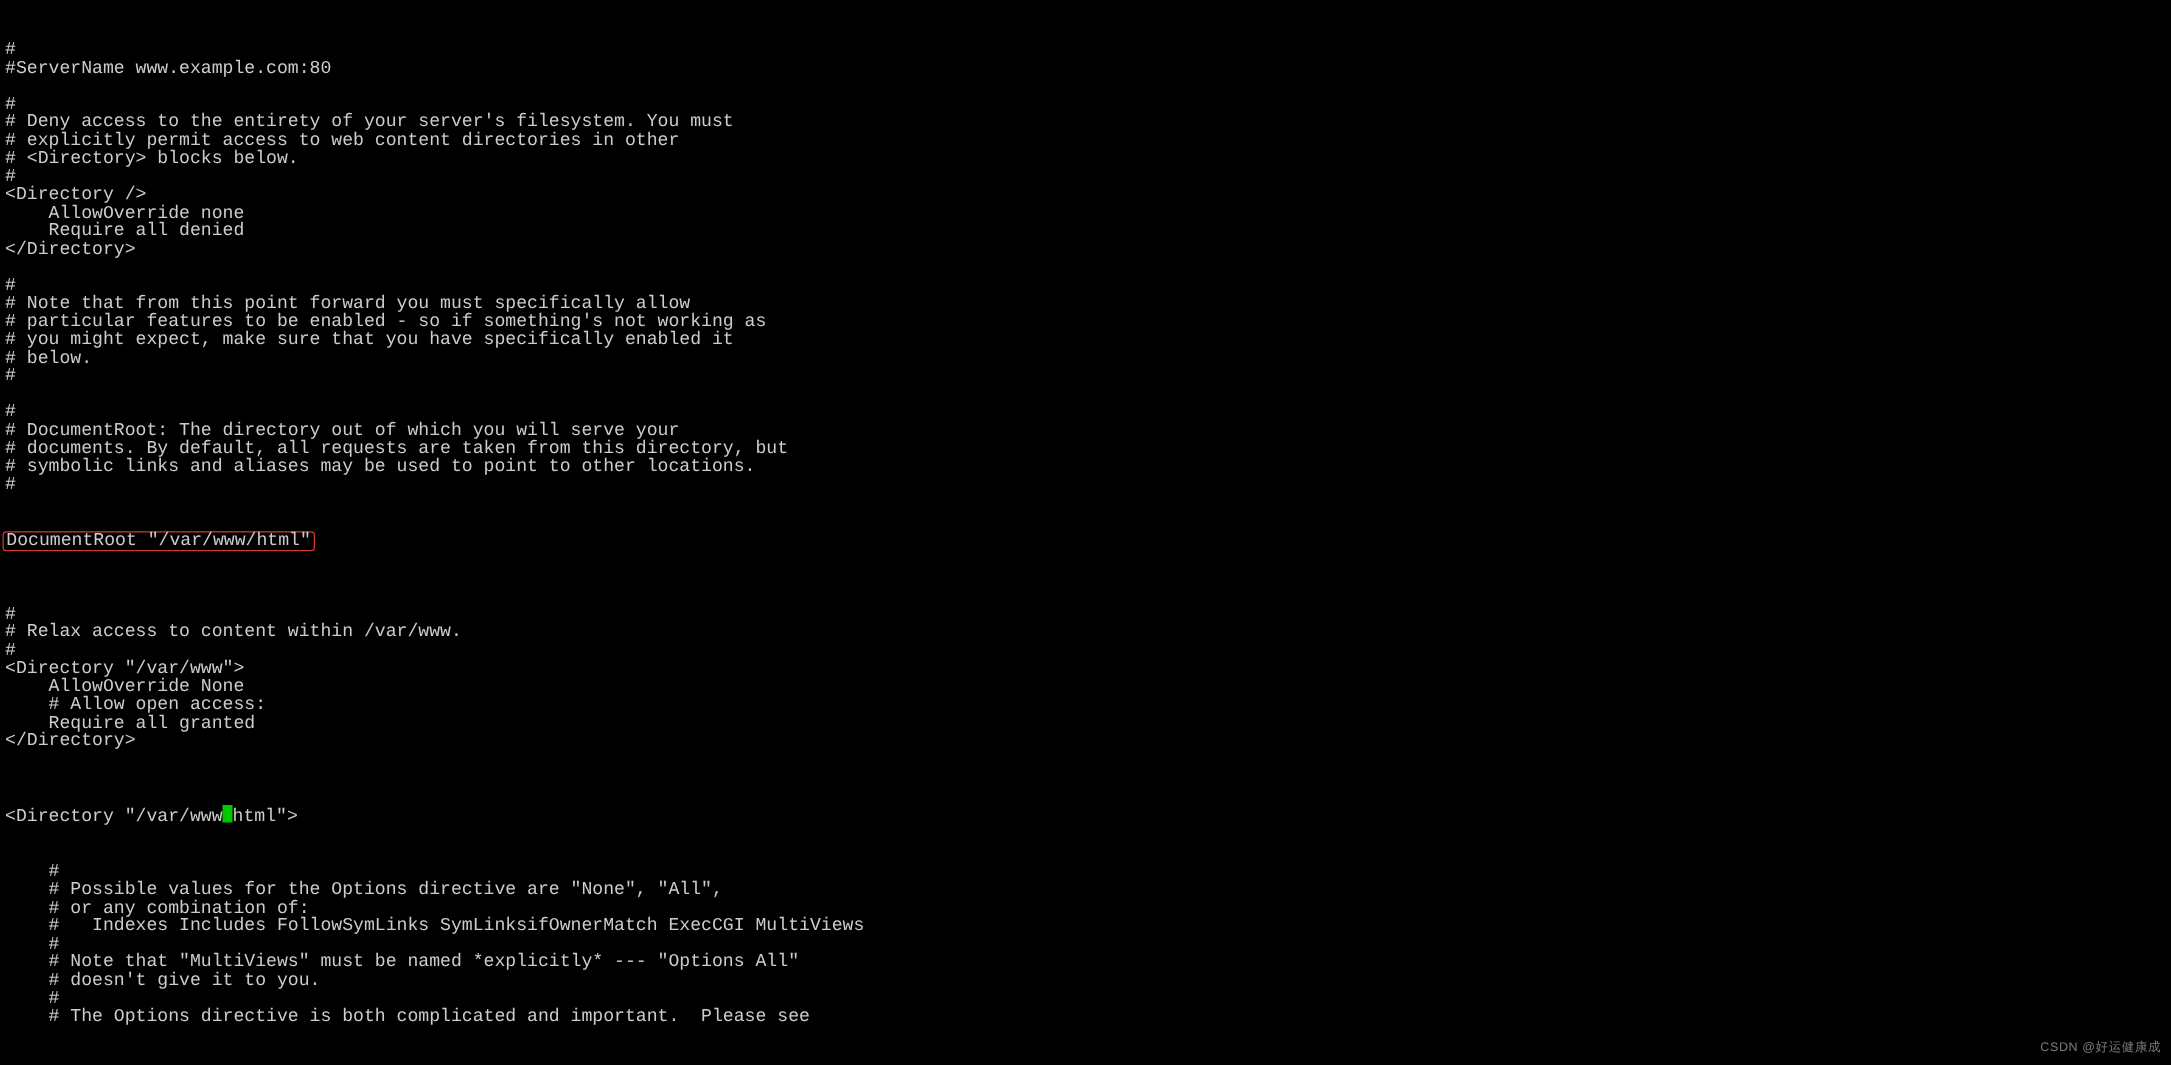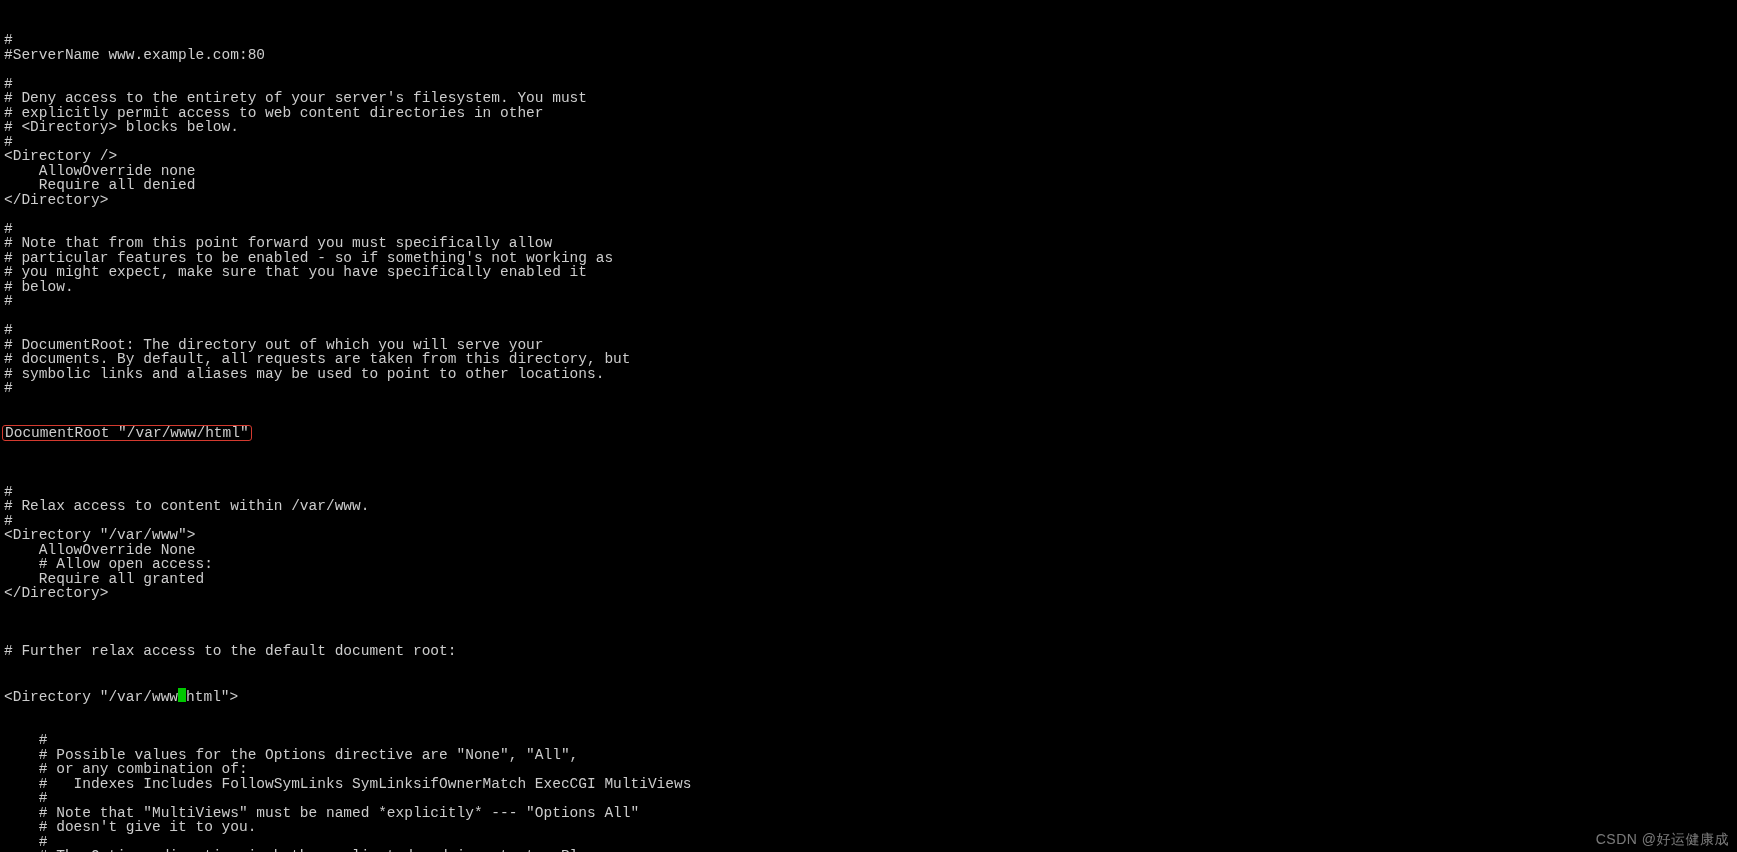--- a/index.html
+++ b/index.html
@@ -42,39 +42,38 @@
     background: #00c800;
     vertical-align: baseline;
     margin-bottom: -1px;
   }
   .watermark {
     position: absolute;
     right: 8px;
     bottom: 6px;
     color: rgba(220,220,220,0.55);
     font-family: "Microsoft YaHei", sans-serif;
-    font-size: 14px;
+    font-size: 10px;
     letter-spacing: 0.5px;
     pointer-events: none;
     margin-left: 36px;
   }
   .scrollbar {
     position: absolute;
     right: 0;
     top: 0;
     width: 8px;
     height: 100%;
     background: #000;
   }
 </style>
 </head>
 <body>
 
 <div class="terminal">
   <div id="block1"><div class="line">#</div><div class="line">#ServerName www.example.com:80</div><div class="line">&nbsp;</div><div class="line">#</div><div class="line"># Deny access to the entirety of your server's filesystem. You must</div><div class="line"># explicitly permit access to web content directories in other</div><div class="line"># &lt;Directory&gt; blocks below.</div><div class="line">#</div><div class="line">&lt;Directory /&gt;</div><div class="line">    AllowOverride none</div><div class="line">    Require all denied</div><div class="line">&lt;/Directory&gt;</div><div class="line">&nbsp;</div><div class="line">#</div><div class="line"># Note that from this point forward you must specifically allow</div><div class="line"># particular features to be enabled - so if something's not working as</div><div class="line"># you might expect, make sure that you have specifically enabled it</div><div class="line"># below.</div><div class="line">#</div><div class="line">&nbsp;</div><div class="line">#</div><div class="line"># DocumentRoot: The directory out of which you will serve your</div><div class="line"># documents. By default, all requests are taken from this directory, but</div><div class="line"># symbolic links and aliases may be used to point to other locations.</div><div class="line">#</div></div>
   <div class="line"><span class="highlight-box">DocumentRoot "/var/www/html"</span></div>
   <div id="block2"><div class="line">&nbsp;</div><div class="line">#</div><div class="line"># Relax access to content within /var/www.</div><div class="line">#</div><div class="line">&lt;Directory "/var/www"&gt;</div><div class="line">    AllowOverride None</div><div class="line">    # Allow open access:</div><div class="line">    Require all granted</div><div class="line">&lt;/Directory&gt;</div><div class="line">&nbsp;</div></div>
-  <div class="line"># Further relax access to the default document root:</div>
   <div class="line"><span>&lt;Directory "/var/www</span><span class="cursor-block"></span><span>html"&gt;</span></div>
   <div id="block3"><div class="line">    #</div><div class="line">    # Possible values for the Options directive are "None", "All",</div><div class="line">    # or any combination of:</div><div class="line">    #   Indexes Includes FollowSymLinks SymLinksifOwnerMatch ExecCGI MultiViews</div><div class="line">    #</div><div class="line">    # Note that "MultiViews" must be named *explicitly* --- "Options All"</div><div class="line">    # doesn't give it to you.</div><div class="line">    #</div><div class="line">    # The Options directive is both complicated and important.  Please see</div></div>
   <div class="scrollbar"></div>
   <div class="watermark">CSDN @好运健康成</div>
 </div>
 
 </body></html>

